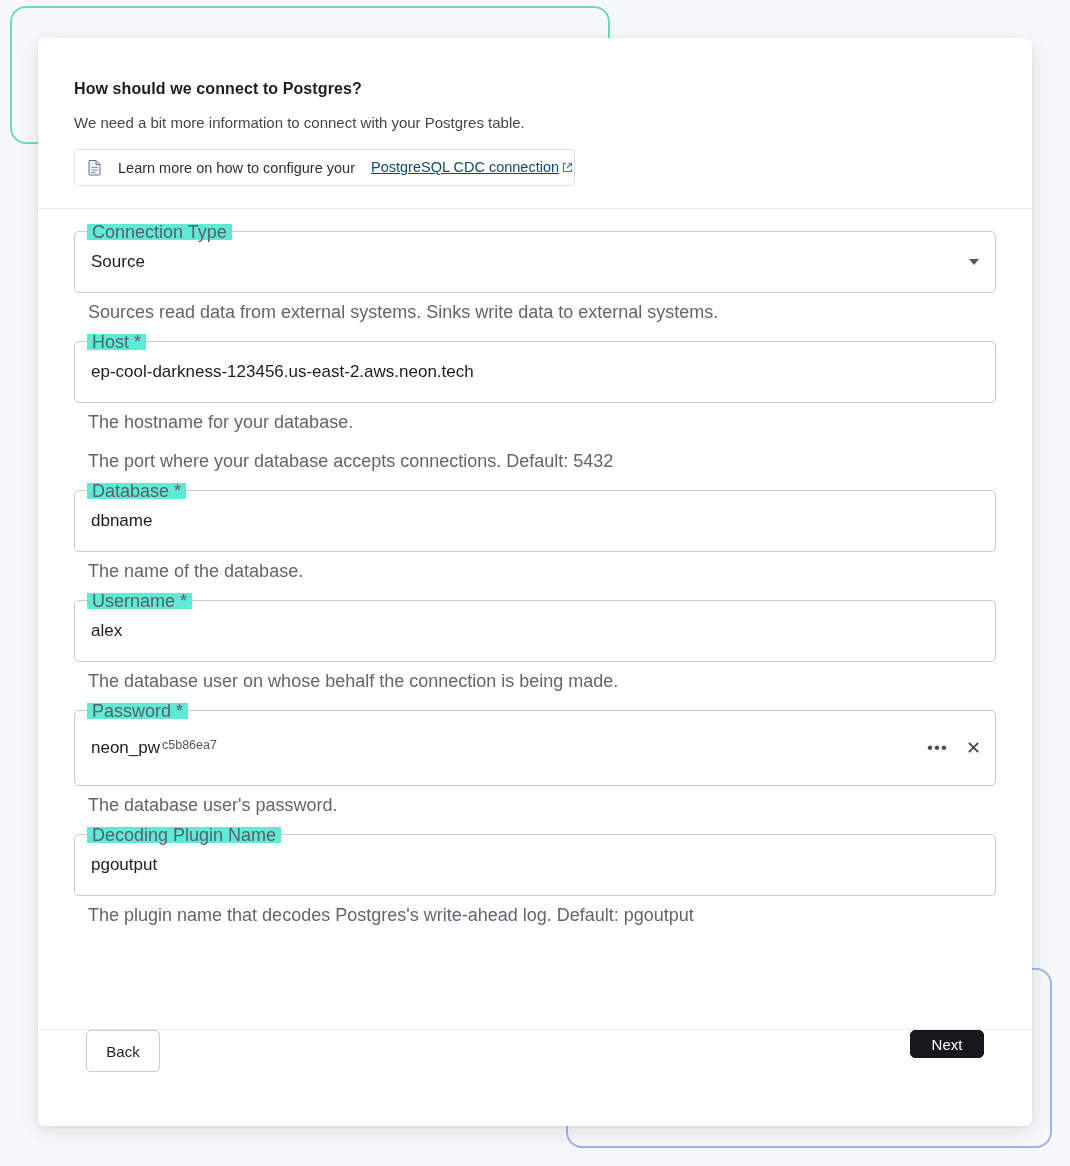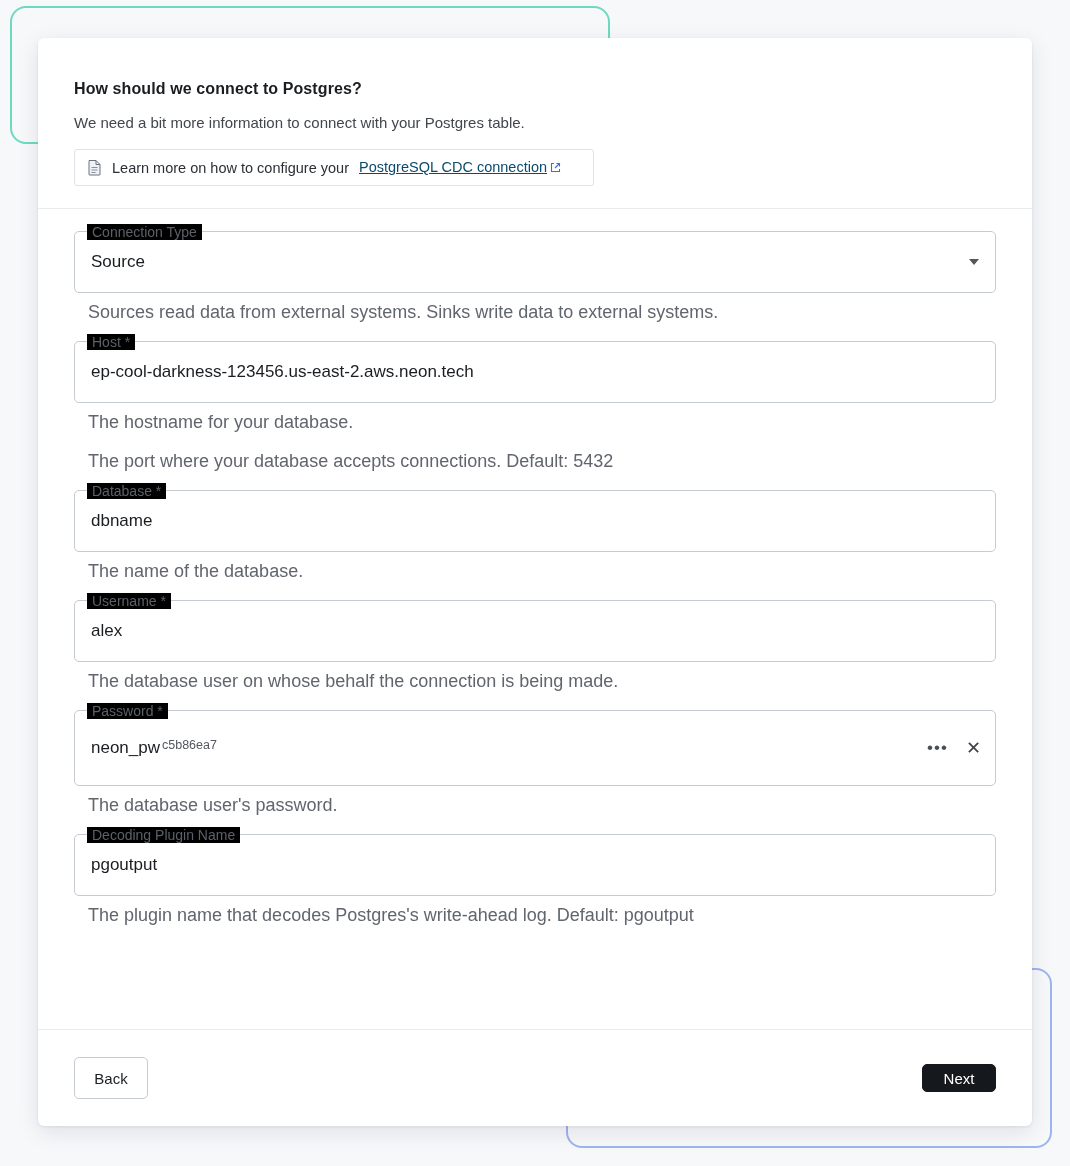--- a/index.html
+++ b/index.html
@@ -68,24 +68,24 @@
     letter-spacing: 0.1px;
   }
   .dialog-subtitle {
     font-size: 15px;
     color: #42464d;
     margin: 0 0 18px 0;
   }
   .info-box {
     display: inline-flex;
     align-items: center;
-    gap: 10px;
+    gap: 16px;
     border: 1px solid #dfe2e8;
     border-radius: 3px;
-    padding: 9px 32px 9px 12px;
+    padding: 9px 1px 9px 12px;
     background: #fff;
     font-size: 14.5px;
     color: #2b2f36;
   }
   .doc-icon {
     width: 15px;
     height: 17px;
     position: relative;
     flex: 0 0 auto;
     display: inline-block;
@@ -124,23 +124,23 @@
   }
   .field-control.tall {
     height: 76px;
     align-items: center;
     padding-top: 0;
   }
   .field-legend {
     position: absolute;
     top: -8px;
     left: 12px;
-    background: #000000;
+    background: #5eead4;
     padding: 0 5px;
-    font-size: 14px;
+    font-size: 18px;
     color: #5c6069;
     line-height: 16px;
     white-space: nowrap;
   }
   .field-value {
     font-size: 17px;
     color: #1a1d21;
   }
   .field-value.placeholder {
     color: #9aa0a8;
@@ -219,23 +219,23 @@
   .x-icon {
     font-size: 18px;
     color: #3f434a;
     cursor: pointer;
     line-height: 14px;
     font-weight: 300;
   }
   .dialog-footer {
     flex: 0 0 auto;
     height: 96px;
-    padding: 0 36px;
-    display: flex;
-    align-items: center;
+    padding: 0 48px;
+    display: flex;
+    align-items: flex-start;
     justify-content: space-between;
     box-sizing: border-box;
   }
   .btn-back {
     min-width: 74px;
     height: 42px;
     padding: 0 18px;
     background: #fff;
     border: 1px solid #c6cad1;
     border-radius: 5px;

